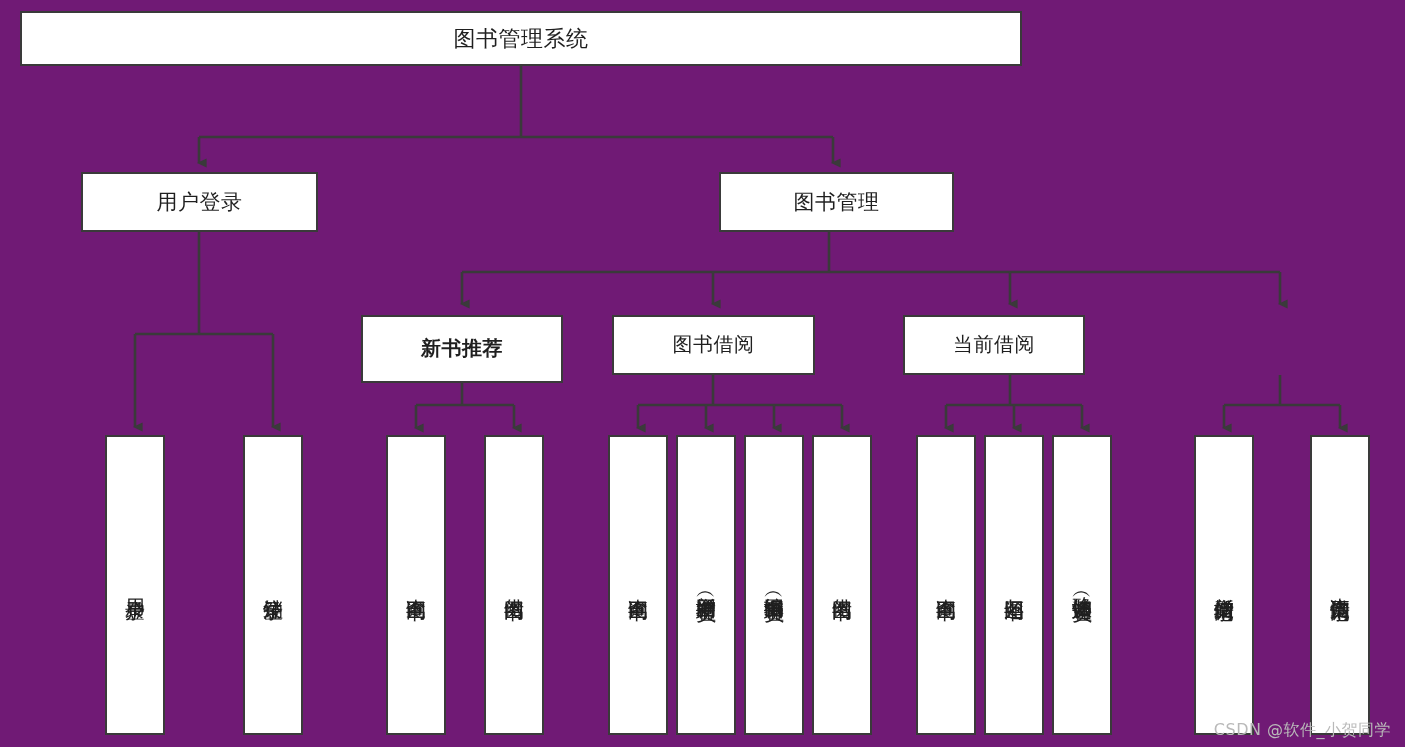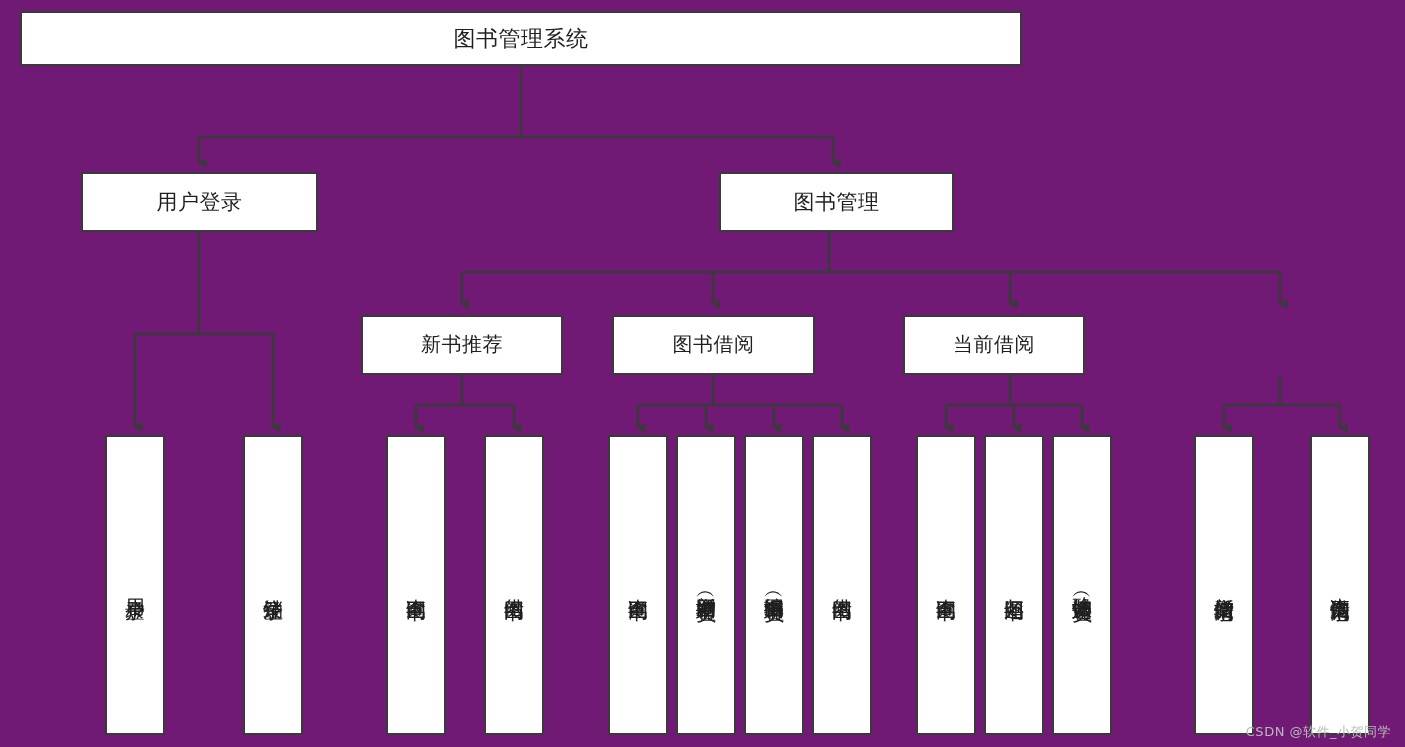--- a/index.html
+++ b/index.html
@@ -64,21 +64,21 @@
     writing-mode: vertical-rl;
     text-orientation: upright;
     line-height: 1.06;
     letter-spacing: 1px;
     white-space: nowrap;
   }
   #watermark {
     position: absolute;
     right: 14px;
     bottom: 6px;
-    font-size: 13px;
+    font-size: 16px;
     color: #b9b9b9;
     letter-spacing: 0.5px;
     z-index: 5;
     white-space: nowrap;
   }
 </style>
 </head>
 <body>
 
 <div id="canvas">
@@ -138,21 +138,21 @@
   </div>
 
   <div class="node level1" style="left:81px; top:172px; width:237px; height:60px;">
     <span class="label">用户登录</span>
   </div>
 
   <div class="node level1" style="left:712px; top:172px; width:235px; height:60px;margin-left:7px;">
     <span class="label">图书管理</span>
   </div>
 
-  <div class="node level2" style="left:361px; top:315px; width:202px; height:60px;">
+  <div class="node level2" style="left:361px; top:315px; width:202px; height:68px;font-weight:bold;">
     <span class="label">新书推荐</span>
   </div>
 
   <div class="node level2" style="left:612px; top:315px; width:203px; height:60px;">
     <span class="label">图书借阅</span>
   </div>
 
   <div class="node level2" style="left:903px; top:315px; width:182px; height:60px;">
     <span class="label">当前借阅</span>
   </div>

